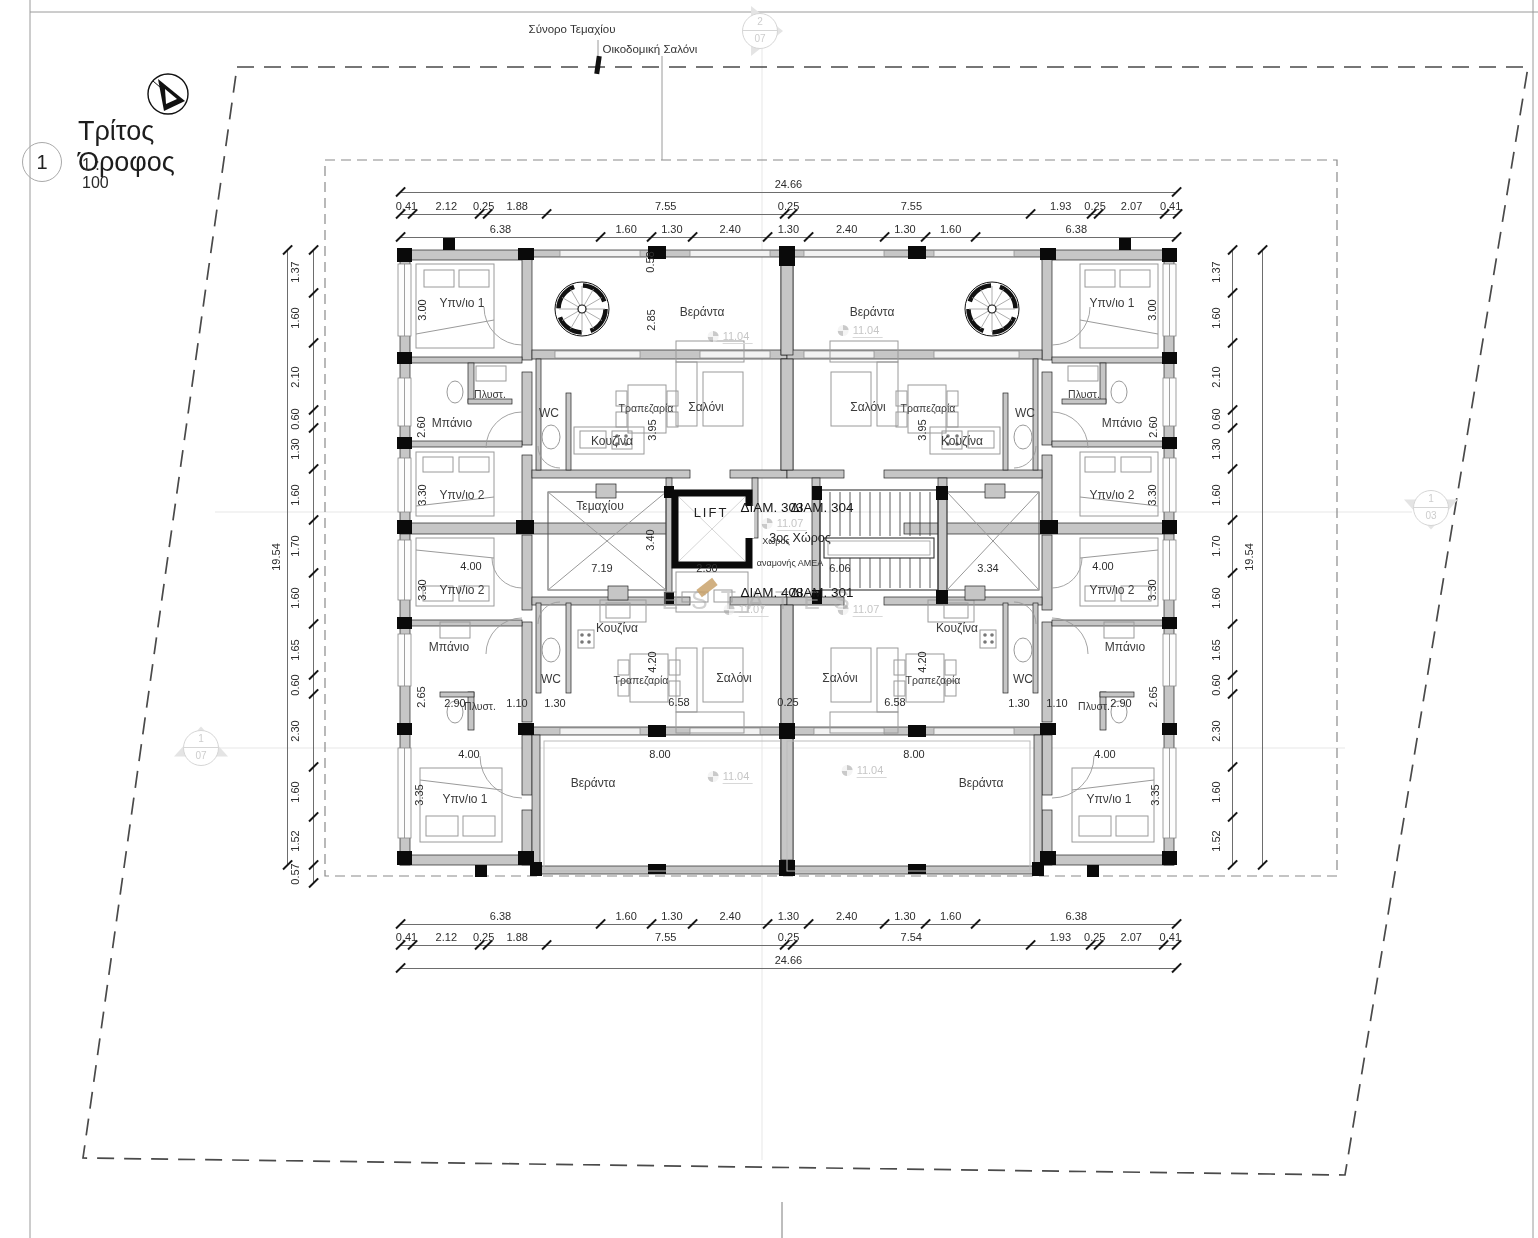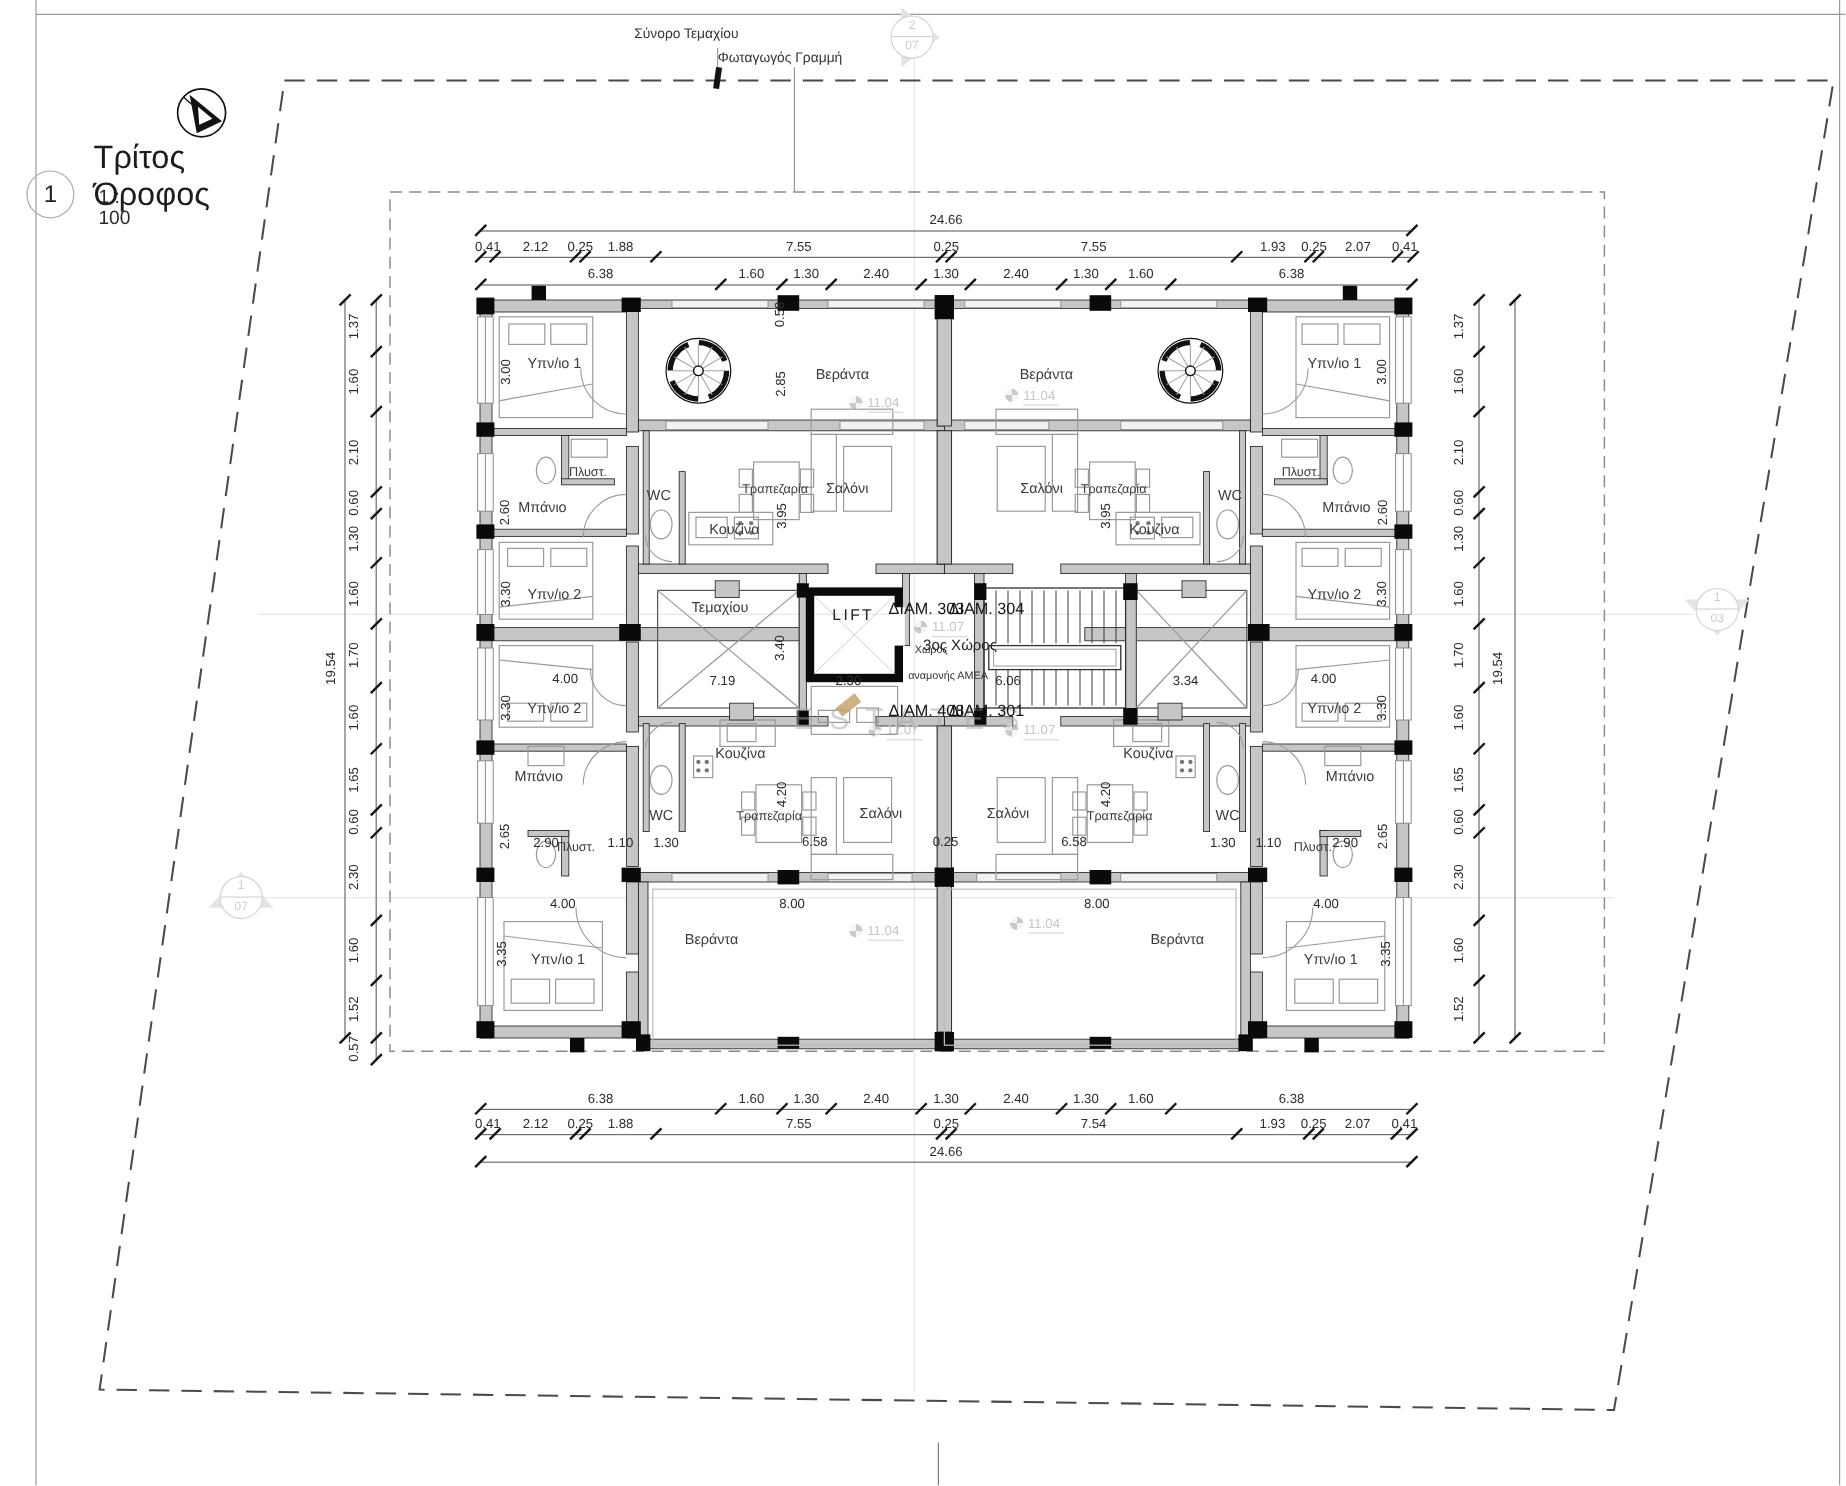--- a/index.html
+++ b/index.html
@@ -305,21 +305,21 @@
       <polygon points="18,13 45,35 24,45" fill="#111"></polygon>
       <polygon points="25,23 37,33 26,38" fill="#fff"></polygon>
     </svg>
   </div>
   <div id="view-number">1</div>
   <div id="page-title">Τρίτος Όροφος</div>
   <div id="drawing-scale">1 : 100</div>
 </div>
 
 <div class="sitelbl" style="left:572px;top:29px">Σύνορο Τεμαχίου</div>
-<div class="sitelbl" style="left:650px;top:49px">Φωταγωγός Γραμμή</div>
+<div class="sitelbl" style="left:650px;top:49px">Οικοδομική Σαλόνι</div>
 
 <div id="wm">
   <div class="wm2">ESTATES</div>
 </div>
 <i id="wm-tick"></i>
 
 <div class="dline" style="left: 400px; top: 192px; width: 776.79px; height: 1px;"></div>
     <div class="tick" style="left: 393.5px; top: 191px;"></div>
     <div class="tick" style="left: 1170.29px; top: 191px;"></div>
     <div class="clbl" style="left: 788.395px; top: 190px;">24.66</div>

